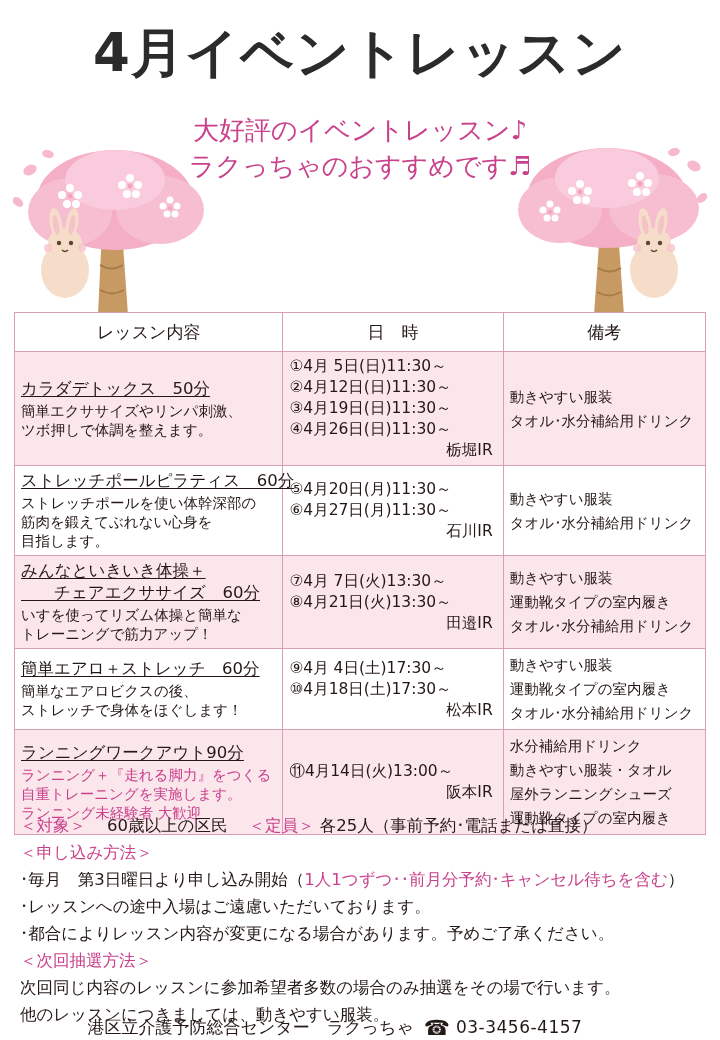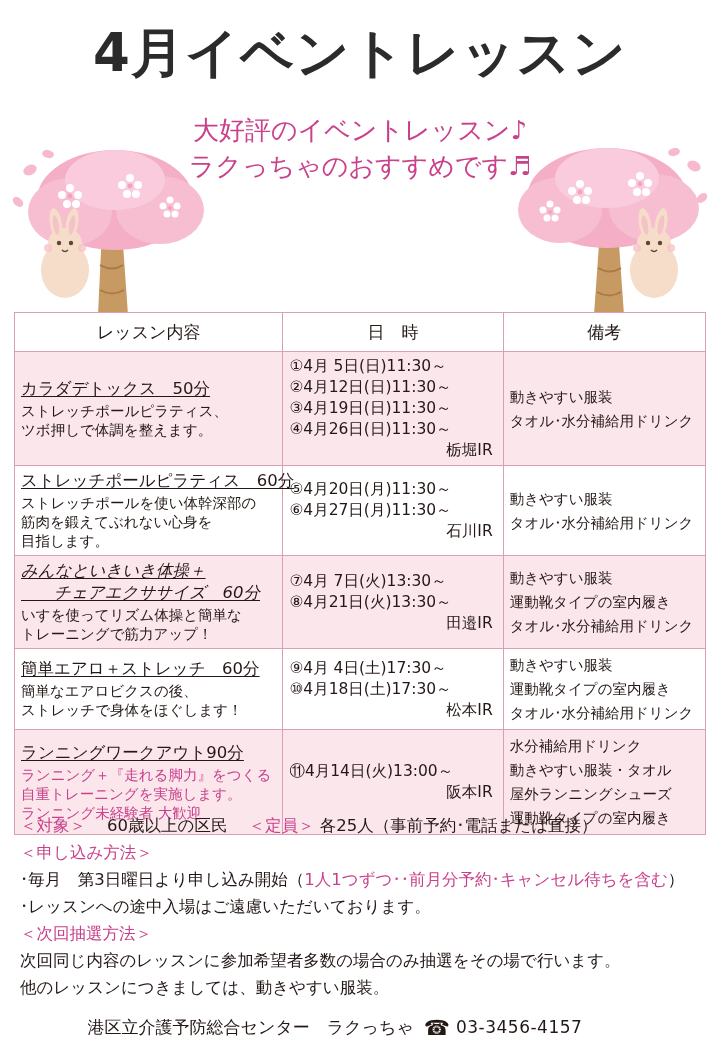--- a/index.html
+++ b/index.html
@@ -90,21 +90,21 @@
   tbody tr.alt td { background: #ffffff; }
 
   .lesson-title {
     font-size: 16.5px;
     text-decoration: underline;
     text-underline-offset: 2px;
     color: #231815;
     font-family: "DejaVu Sans", "Liberation Sans", sans-serif;
     white-space: nowrap;
   }
-  .lesson-title.two-line { white-space: normal; font-style: italic; }
+  .lesson-title.two-line { white-space: normal; }
   .lesson-desc {
     font-size: 14.5px;
     line-height: 19px;
     margin-top: 2px;
     color: #231815;
     font-family: "DejaVu Sans", "Liberation Sans", sans-serif;
   }
   .lesson-desc.pink { color: #c9418b; }
 
   .date-cell {
@@ -295,21 +295,21 @@
           <th>レッスン内容</th>
           <th>日　時</th>
           <th>備考</th>
         </tr>
       </thead>
       <tbody>
 
         <tr>
           <td>
             <div class="lesson-title">カラダデトックス　50分</div>
-            <div class="lesson-desc" style="white-space:pre-line">ストレッチポールピラティス、
+            <div class="lesson-desc" style="white-space:pre-line">簡単エクササイズやリンパ刺激、
 ツボ押しで体調を整えます。</div>
           </td>
           <td>
             <div class="date-cell" style="white-space:pre-line">①4月  5日(日)11:30～
 ②4月12日(日)11:30～
 ③4月19日(日)11:30～
 ④4月26日(日)11:30～</div>
             <span class="date-cell instructor">栃堀IR</span>
           </td>
           <td>
@@ -402,20 +402,21 @@
       <span>60歳以上の区民</span>
       <span>&nbsp;&nbsp;</span>
       <span class="pink">＜定員＞</span>
       <span>各25人（事前予約･電話または直接）</span>
     </div>
     <div class="note-line heading">＜申し込み方法＞</div>
     <div class="note-line">
       <span>･毎月　第3日曜日より申し込み開始（</span><span class="pink">1人1つずつ･･前月分予約･キャンセル待ちを含む</span><span>）</span>
     </div>
     <div class="note-line">･レッスンへの途中入場はご遠慮いただいております。</div>
+    <div class="note-line">･都合によりレッスン内容が変更になる場合があります。予めご了承ください。</div>
     <div class="note-line heading">＜次回抽選方法＞</div>
     <div class="note-line">次回同じ内容のレッスンに参加希望者多数の場合のみ抽選をその場で行います。</div>
     <div class="note-line">他のレッスンにつきましては、動きやすい服装。</div>
   </div>
 
   <div class="bottom">
     <span>港区立介護予防総合センター　ラクっちゃ</span><span class="phone-icon">☎</span><span class="phone-num">03-3456-4157</span>
   </div>
 
 </div>

